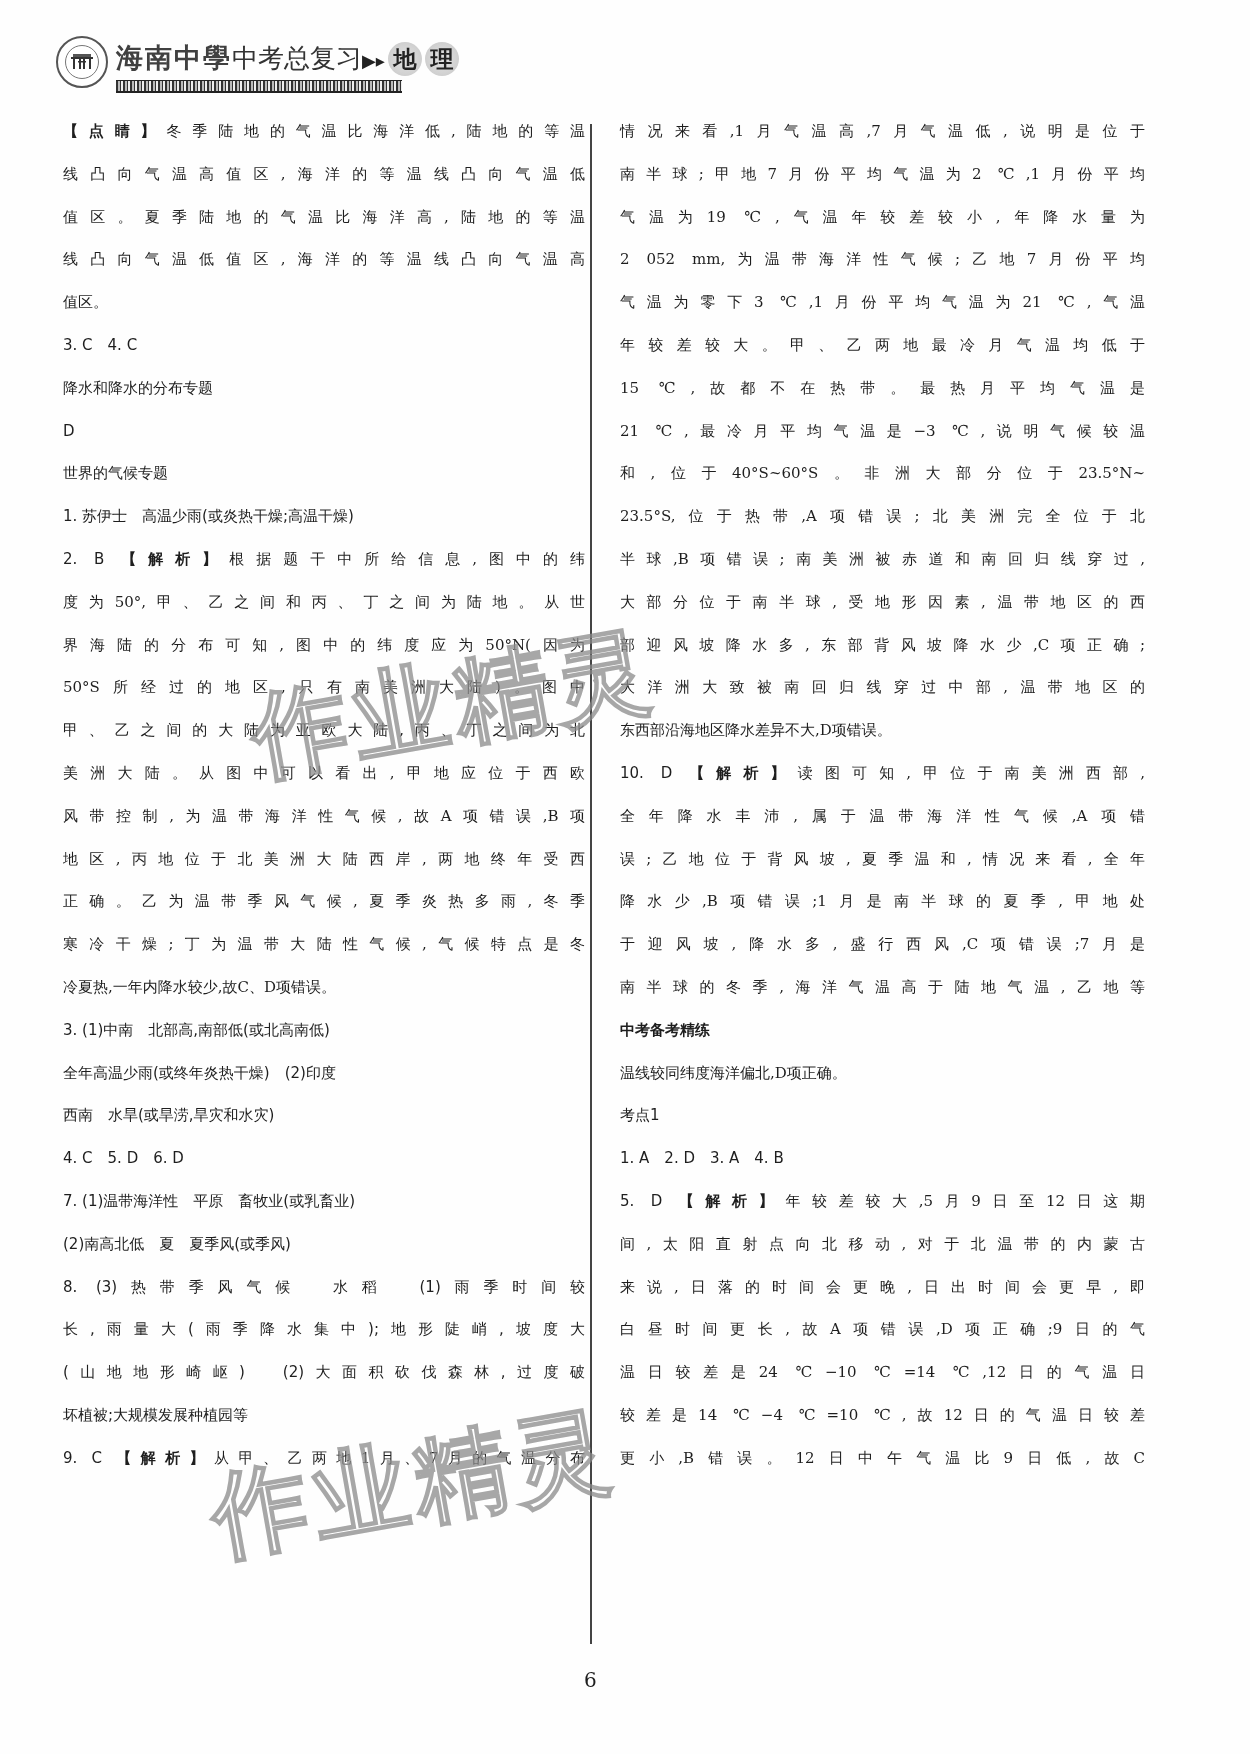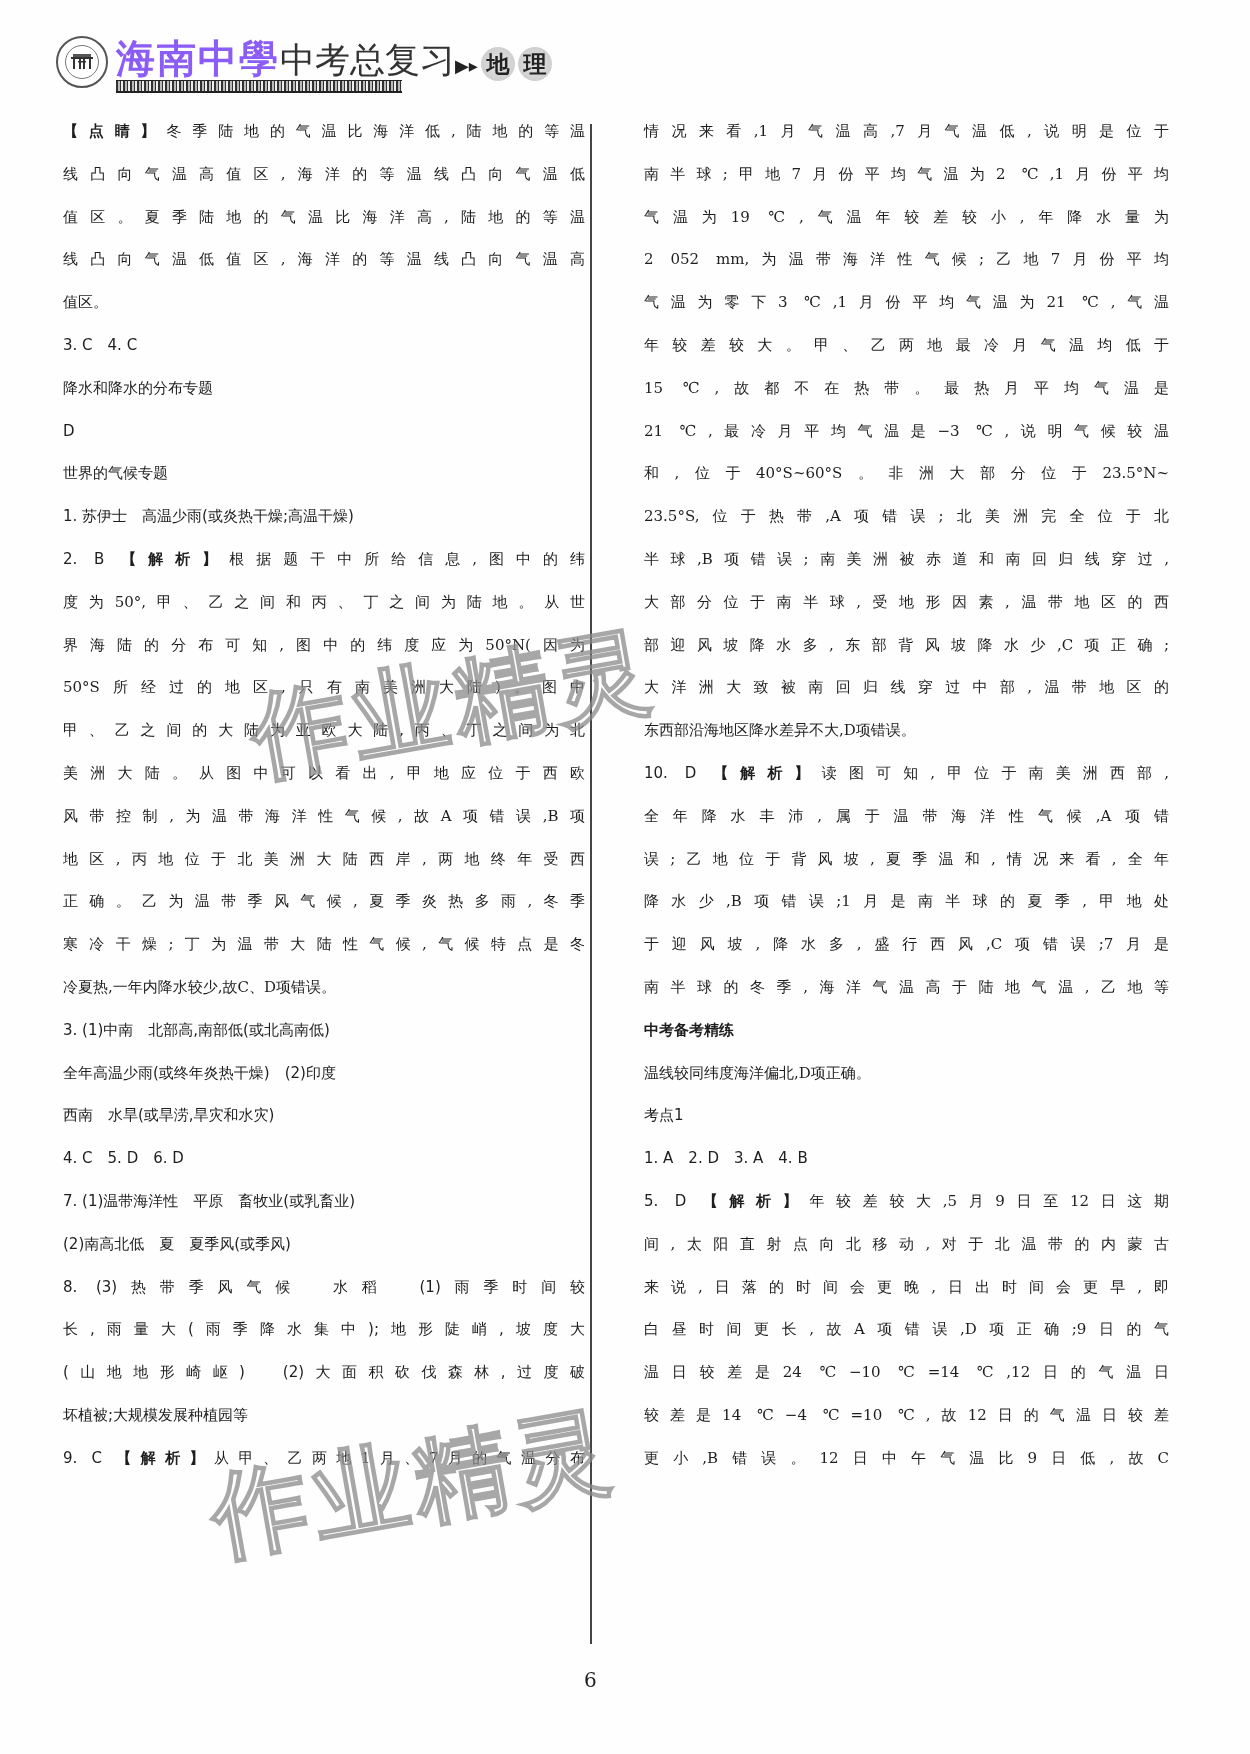--- a/index.html
+++ b/index.html
@@ -22,44 +22,44 @@
   .logo-inner {
     position: absolute; left: 7px; top: 7px; width: 34px; height: 34px;
     border-radius: 50%; border: 1px solid #777; box-sizing: border-box;
   }
   .logo-gate { position: absolute; left: 12px; top: 16px; width: 24px; height: 16px; }
   .header-title {
     position: absolute; left: 60px; top: 4px; height: 40px; line-height: 40px;
     white-space: nowrap;
   }
   .school {
-    font-family: "DejaVu Serif", serif; font-weight: bold; font-size: 39px;
-    letter-spacing: 2px; color: #8b5cf6; text-align: right;
+    font-family: "DejaVu Serif", serif; font-weight: bold; font-size: 27px;
+    letter-spacing: 2px; color: #404040; text-align: right;
   }
   .series {
-    font-family: "DejaVu Sans", sans-serif; font-size: 35px; color: #333;
+    font-family: "DejaVu Sans", sans-serif; font-size: 26px; color: #333;
   }
   .arrow { font-size: 18px; color: #222; }
   .subject {
     display: inline-block; width: 34px; height: 34px; line-height: 34px;
     text-align: center; border-radius: 50%;
     background: radial-gradient(circle, #e4e4e4 0%, #cfcfcf 70%, #f0f0f0 100%);
     font-weight: bold; font-size: 23px; margin-left: 3px; color: #222;
   }
   .border-band {
     position: absolute; left: 60px; top: 46px; width: 286px; height: 10px;
     background: repeating-linear-gradient(90deg, #333 0 2px, #bbb 2px 4px, #333 4px 5px, #eee 5px 7px);
     border-top: 1px solid #222; border-bottom: 2px solid #222;
   }
   .column {
     position: absolute; top: 110px; width: 522px;
     font-size: 15px; line-height: 42.8px;
   }
   .col-left { left: 63px; }
-  .col-right { left: 620px; width: 525px; margin-left: 24px; }
+  .col-right { left: 620px; width: 525px; }
   .line { white-space: nowrap; height: 42.8px; overflow: visible; }
   .justify { text-align: justify; text-align-last: justify; white-space: normal; }
   .sans { font-family: "DejaVu Sans", sans-serif; }
   .bold { font-weight: bold; }
   .divider {
     position: absolute; left: 590px; top: 124px; width: 2px; height: 1520px;
     background: #444;
   }
   .page-number {
     position: absolute; left: 584px; top: 1668px; font-size: 20px;

